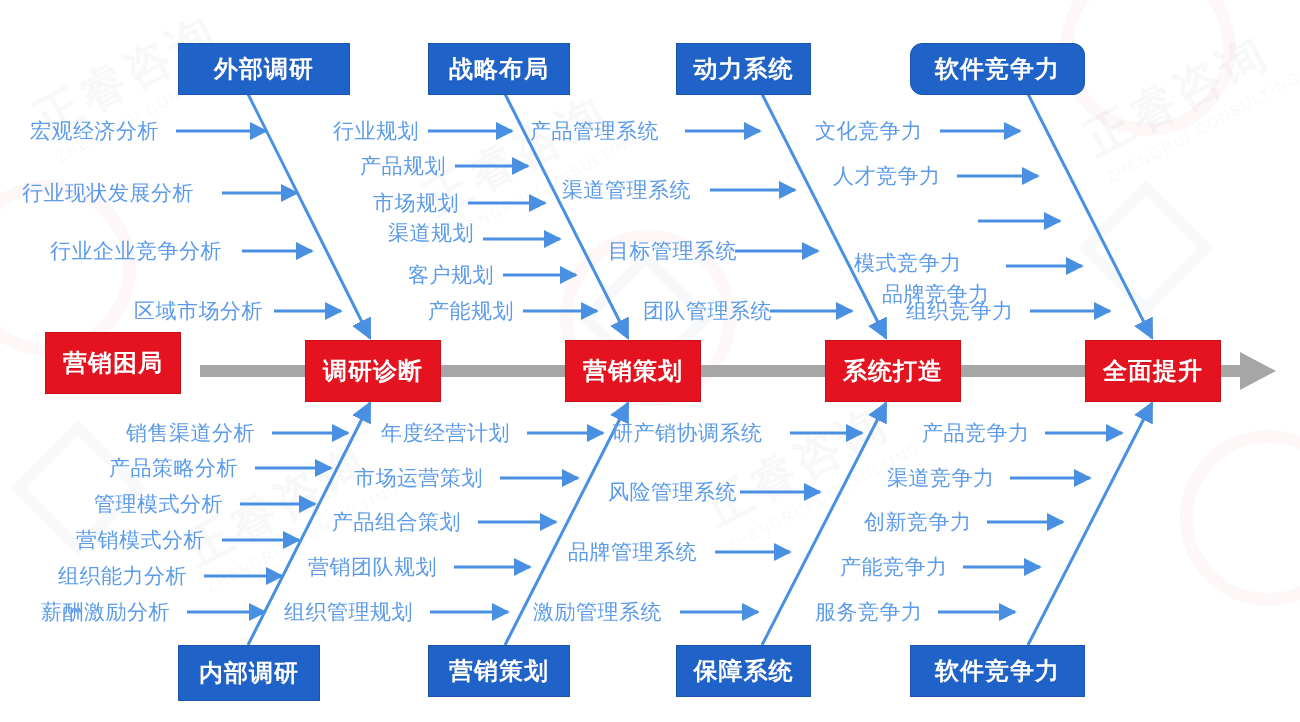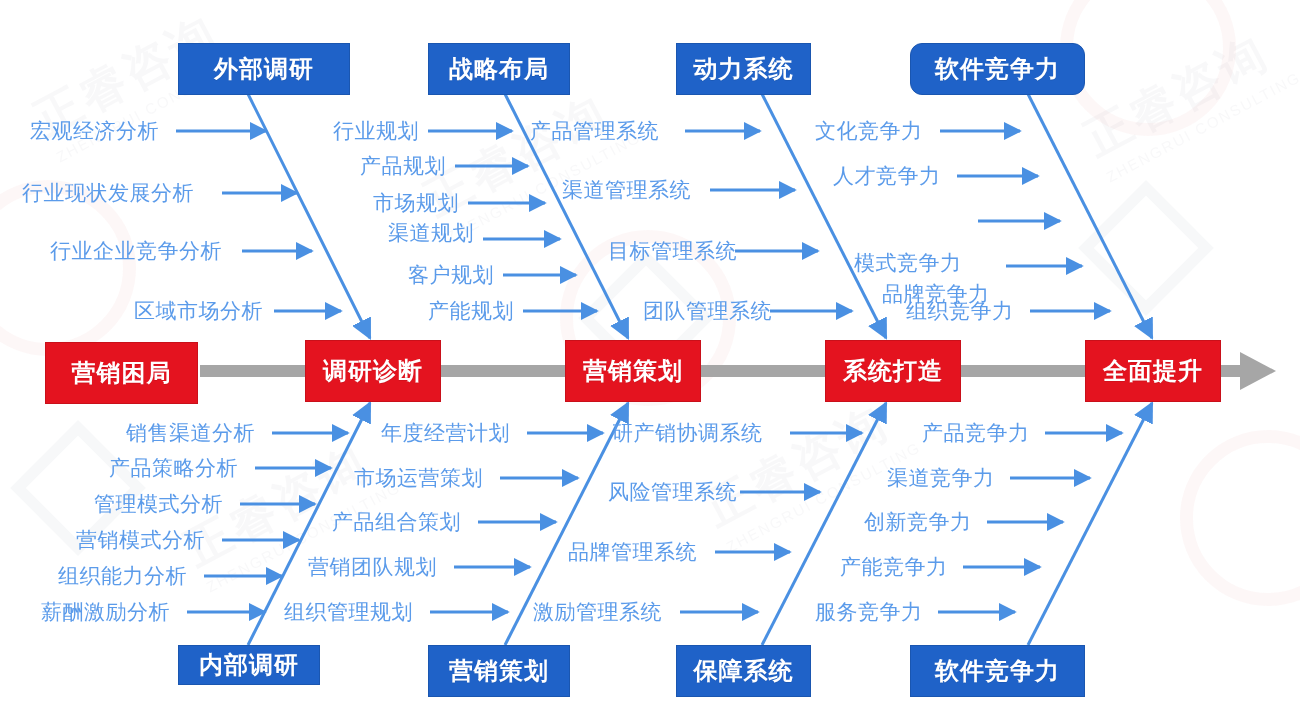--- a/index.html
+++ b/index.html
@@ -184,32 +184,32 @@
     <line x1="938" y1="612" x2="1015" y2="612" stroke="#4a90e2" stroke-width="3" marker-end="url(#ahs)"></line>
   </svg>
 
   <div class="spine-seg" style="left:200px;width:130px;"></div>
   <div class="spine-seg" style="left:425px;width:165px;"></div>
   <div class="spine-seg" style="left:685px;width:165px;"></div>
   <div class="spine-seg" style="left:945px;width:165px;"></div>
   <div class="spine-seg" style="left:1205px;width:45px;"></div>
   <div class="spine-head" style="left:1240px;"></div>
 
-  <div class="node-red" style="left:45px;top:342px;width:153px;height:62px;">营销困局</div>
+  <div class="node-red" style="left:45px;top:332px;width:136px;height:62px;">营销困局</div>
   <div class="node-red" style="left:305px;top:340px;width:136px;height:62px;">调研诊断</div>
   <div class="node-red" style="left:565px;top:340px;width:136px;height:62px;">营销策划</div>
   <div class="node-red" style="left:825px;top:340px;width:136px;height:62px;">系统打造</div>
   <div class="node-red" style="left:1085px;top:340px;width:136px;height:62px;">全面提升</div>
 
   <div class="node-blue" style="left:178px;top:43px;width:172px;height:52px;">外部调研</div>
   <div class="node-blue" style="left:428px;top:43px;width:142px;height:52px;">战略布局</div>
   <div class="node-blue" style="left:676px;top:43px;width:135px;height:52px;">动力系统</div>
   <div class="node-blue" style="left:910px;top:43px;width:175px;height:52px;border-radius:12px;">软件竞争力</div>
 
-  <div class="node-blue" style="left:178px;top:645px;width:142px;height:40px;">内部调研</div>
+  <div class="node-blue" style="left:178px;top:645px;width:142px;height:56px;">内部调研</div>
   <div class="node-blue" style="left:428px;top:645px;width:142px;height:52px;">营销策划</div>
   <div class="node-blue" style="left:676px;top:645px;width:135px;height:52px;">保障系统</div>
   <div class="node-blue" style="left:910px;top:645px;width:175px;height:52px;">软件竞争力</div>
 
   <div class="sub" style="left:30px;top:131px;">宏观经济分析</div>
   <div class="sub" style="left:22px;top:193px;">行业现状发展分析</div>
   <div class="sub" style="left:50px;top:251px;">行业企业竞争分析</div>
   <div class="sub" style="left:134px;top:311px;">区域市场分析</div>
 
   <div class="sub" style="left:333px;top:131px;">行业规划</div>

